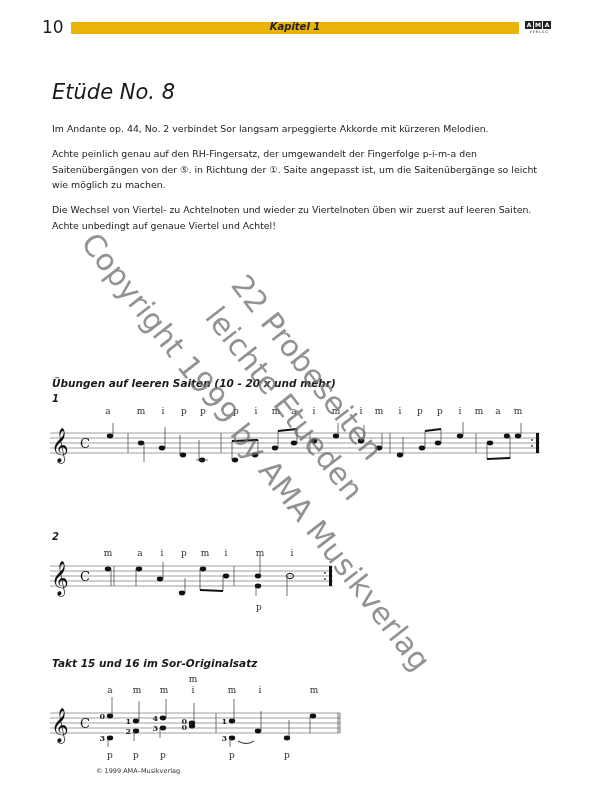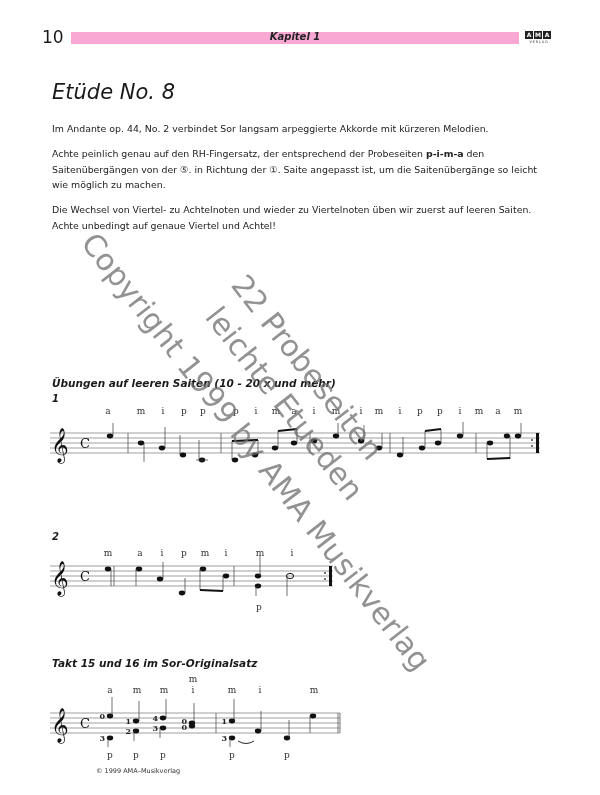--- a/index.html
+++ b/index.html
@@ -1,32 +1,32 @@
 <!DOCTYPE html>
 <html><head>
 <meta charset="utf-8">
 <style>
   * { box-sizing: border-box; margin: 0; padding: 0; }
   html, body { width: 600px; height: 795px; background: #ffffff; overflow: hidden; }
   body { position: relative; font-family: "DejaVu Sans", sans-serif; color: #1a1a1a; }
 
-  .header { position: absolute; left: 38px; top: 30px; width: 530px; height: 18px; }
+  .header { position: absolute; left: 38px; top: 20px; width: 530px; height: 18px; }
   .page-number { position: absolute; left: 4px; top: -3px; font-size: 17px; color: #1a1a1a; font-family: "DejaVu Sans", sans-serif; }
-  .header-bar { position: absolute; left: 33px; top: 2px; width: 448px; height: 12px; background: #f9a8d4; }
+  .header-bar { position: absolute; left: 33px; top: 2px; width: 448px; height: 12px; background: #eab308; }
   .chapter-title { position: absolute; left: 0; width: 100%; top: -1px; text-align: center; font-size: 10px; font-weight: bold; font-style: italic; color: #222; }
   .logo { position: absolute; left: 487px; top: 1px; width: 28px; }
   .logo-box { display: flex; gap: 1px; }
   .logo-box span { display: inline-block; width: 8px; height: 8px; background: #222; color: #fff; font-size: 6px; line-height: 8px; text-align: center; font-weight: bold; font-family: "DejaVu Sans", sans-serif; }
   .logo-sub { font-size: 3.5px; letter-spacing: 0.8px; text-align: center; color: #333; margin-top: 1px; }
 
   .title { position: absolute; left: 52px; top: 80px; font-size: 21px; font-style: italic; font-family: "DejaVu Sans", sans-serif; font-weight: normal; color: #1a1a1a; }
 
   .body-text { position: absolute; left: 52px; top: 121px; width: 500px; font-size: 9.4px; line-height: 15.8px; color: #222; font-family: "DejaVu Sans", sans-serif; }
   .body-text p { margin-bottom: 9px; }
-  .body-text b { font-weight: bold; }
+  .body-text b { font-weight: normal; }
 
   .section-heading { position: absolute; left: 52px; font-size: 10.5px; font-weight: bold; font-style: italic; color: #1a1a1a; font-family: "DejaVu Sans", sans-serif; }
   .exercise-number { position: absolute; left: 52px; font-size: 10px; font-weight: bold; font-style: italic; color: #1a1a1a; }
 
   .staff-svg { position: absolute; left: 48px; }
   .staff-svg text { font-family: "DejaVu Serif", serif; }
 
   .footer { position: absolute; left: 52px; top: 767px; font-size: 6.5px; color: #333; margin-left: 44px; }
 
   .watermark { position: absolute; left: 0; top: 0; width: 600px; height: 795px; pointer-events: none; overflow: hidden; }
@@ -47,21 +47,21 @@
       <span>A</span>
     </div>
     <div class="logo-sub">VERLAG</div>
   </div>
 </div>
 
 <h1 class="title">Etüde No. 8</h1>
 
 <div class="body-text">
   <p>Im Andante op. 44, No. 2 verbindet Sor langsam arpeggierte Akkorde mit kürzeren Melodien.</p>
-  <p><span>Achte peinlich genau auf den RH-Fingersatz, der entsprechend der Probeseiten </span><b>p-i-m-a</b><span> den Saitenübergängen von der ⑤. in Richtung der ①. Saite angepasst ist, um die Saitenübergänge so leicht wie möglich zu machen.</span></p>
+  <p><span>Achte peinlich genau auf den RH-Fingersatz, der umgewandelt der Fingerfolge </span><b>p-i-m-a</b><span> den Saitenübergängen von der ⑤. in Richtung der ①. Saite angepasst ist, um die Saitenübergänge so leicht wie möglich zu machen.</span></p>
   <p>Die Wechsel von Viertel- zu Achtelnoten und wieder zu Viertelnoten üben wir zuerst auf leeren Saiten. Achte unbedingt auf genaue Viertel und Achtel!</p>
 </div>
 
 <div class="section-heading" style="top:377px;">Übungen auf leeren Saiten (10 - 20 x und mehr)</div>
 <div class="exercise-number" style="top:393px;">1</div>
 
 <svg class="staff-svg" style="top:405px;" width="510" height="70">
   <g stroke="#777" stroke-width="0.7">
     <line x1="2" y1="28" x2="492" y2="28"></line>
       <line x1="2" y1="33" x2="492" y2="33"></line>

